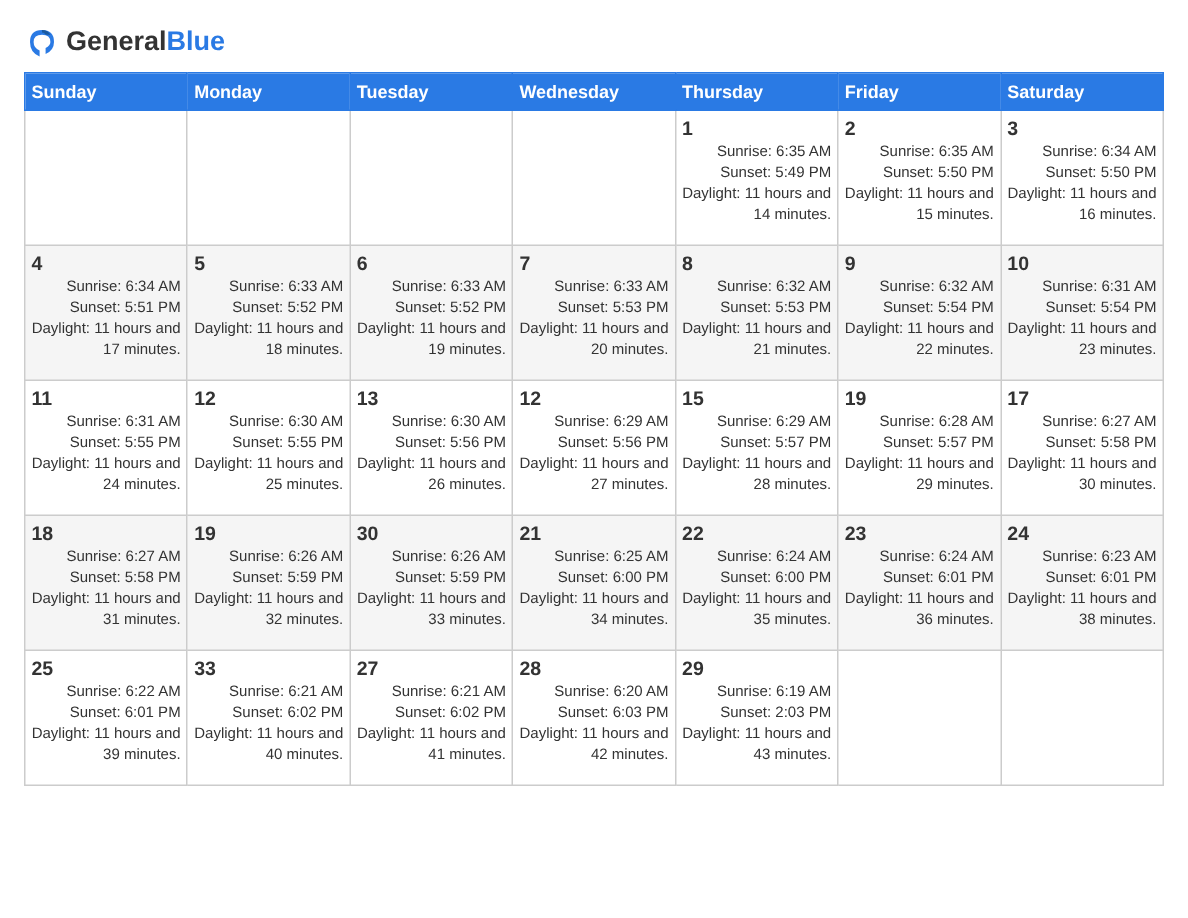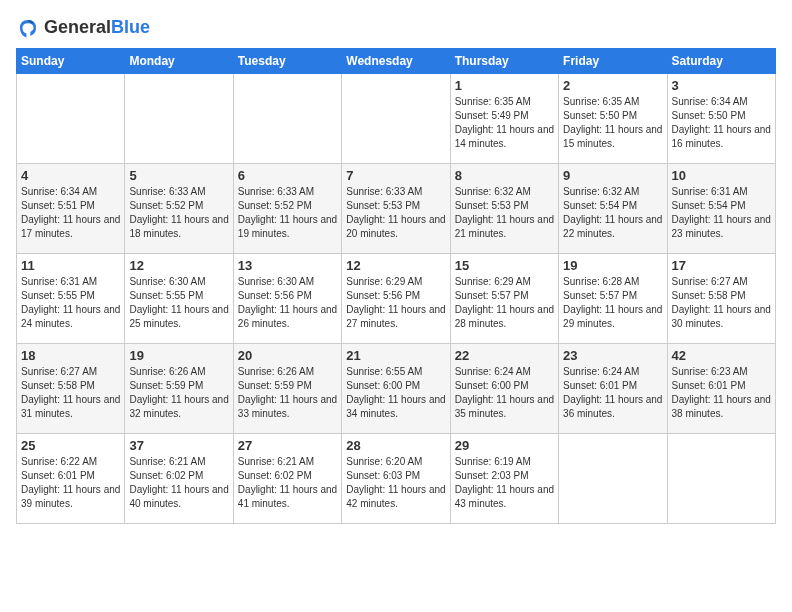--- a/index.html
+++ b/index.html
@@ -73,20 +73,21 @@
       font-size: 13px;
       font-weight: bold;
       color: #333;
       display: block;
       margin-bottom: 2px;
     }
     .cell-text {
       font-size: 10px;
       line-height: 1.4;
       color: #333;
+      text-align: right;
     }
     tbody tr:nth-child(odd) td {
       background: #fff;
     }
     tbody tr:nth-child(even) td {
       background: #f5f5f5;
     }
     .empty-cell {
       background: #fff !important;
     }
@@ -241,59 +242,59 @@
 Sunset: 5:58 PM
 Daylight: 11 hours and 31 minutes.</div>
         </td>
         <td>
           <span class="day-num">19</span>
           <div class="cell-text" style="white-space: pre-line;">Sunrise: 6:26 AM
 Sunset: 5:59 PM
 Daylight: 11 hours and 32 minutes.</div>
         </td>
         <td>
-          <span class="day-num">20</span>
+          <span class="day-num">30</span>
           <div class="cell-text" style="white-space: pre-line;">Sunrise: 6:26 AM
 Sunset: 5:59 PM
 Daylight: 11 hours and 33 minutes.</div>
         </td>
         <td>
           <span class="day-num">21</span>
-          <div class="cell-text" style="white-space: pre-line;">Sunrise: 6:55 AM
+          <div class="cell-text" style="white-space: pre-line;">Sunrise: 6:25 AM
 Sunset: 6:00 PM
 Daylight: 11 hours and 34 minutes.</div>
         </td>
         <td>
           <span class="day-num">22</span>
           <div class="cell-text" style="white-space: pre-line;">Sunrise: 6:24 AM
 Sunset: 6:00 PM
 Daylight: 11 hours and 35 minutes.</div>
         </td>
         <td>
           <span class="day-num">23</span>
           <div class="cell-text" style="white-space: pre-line;">Sunrise: 6:24 AM
 Sunset: 6:01 PM
 Daylight: 11 hours and 36 minutes.</div>
         </td>
         <td>
-          <span class="day-num">42</span>
+          <span class="day-num">24</span>
           <div class="cell-text" style="white-space: pre-line;">Sunrise: 6:23 AM
 Sunset: 6:01 PM
 Daylight: 11 hours and 38 minutes.</div>
         </td>
       </tr>
       <tr>
         <td>
           <span class="day-num">25</span>
           <div class="cell-text" style="white-space: pre-line;">Sunrise: 6:22 AM
 Sunset: 6:01 PM
 Daylight: 11 hours and 39 minutes.</div>
         </td>
         <td>
-          <span class="day-num">37</span>
+          <span class="day-num">33</span>
           <div class="cell-text" style="white-space: pre-line;">Sunrise: 6:21 AM
 Sunset: 6:02 PM
 Daylight: 11 hours and 40 minutes.</div>
         </td>
         <td>
           <span class="day-num">27</span>
           <div class="cell-text" style="white-space: pre-line;">Sunrise: 6:21 AM
 Sunset: 6:02 PM
 Daylight: 11 hours and 41 minutes.</div>
         </td>

